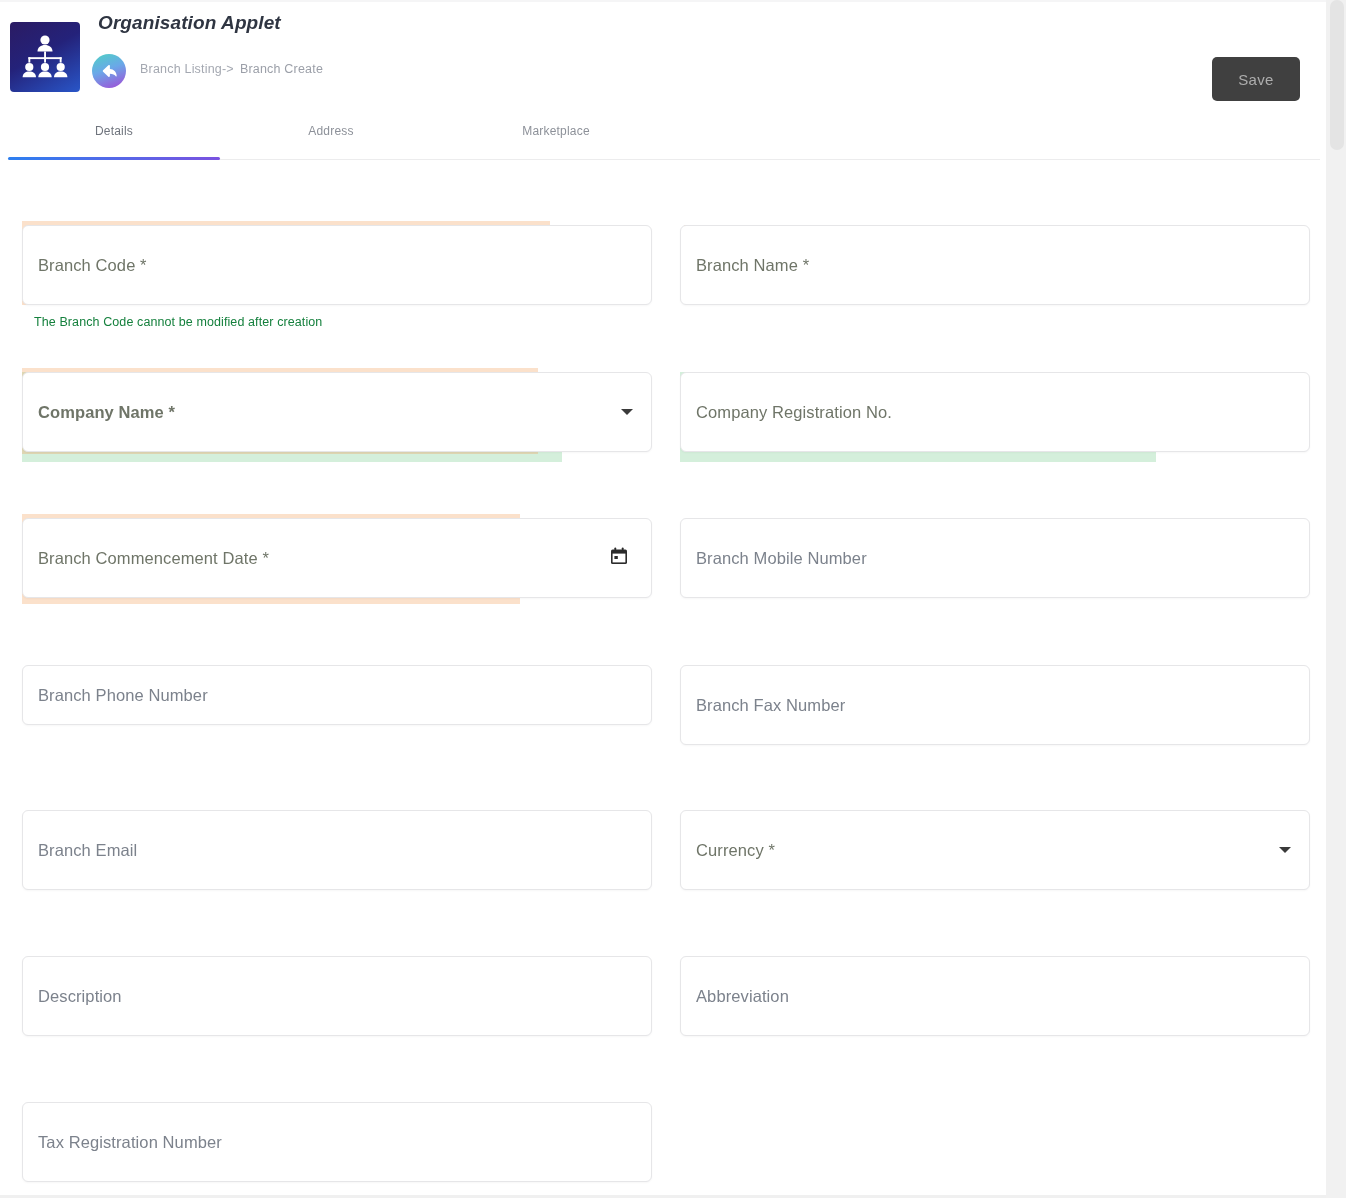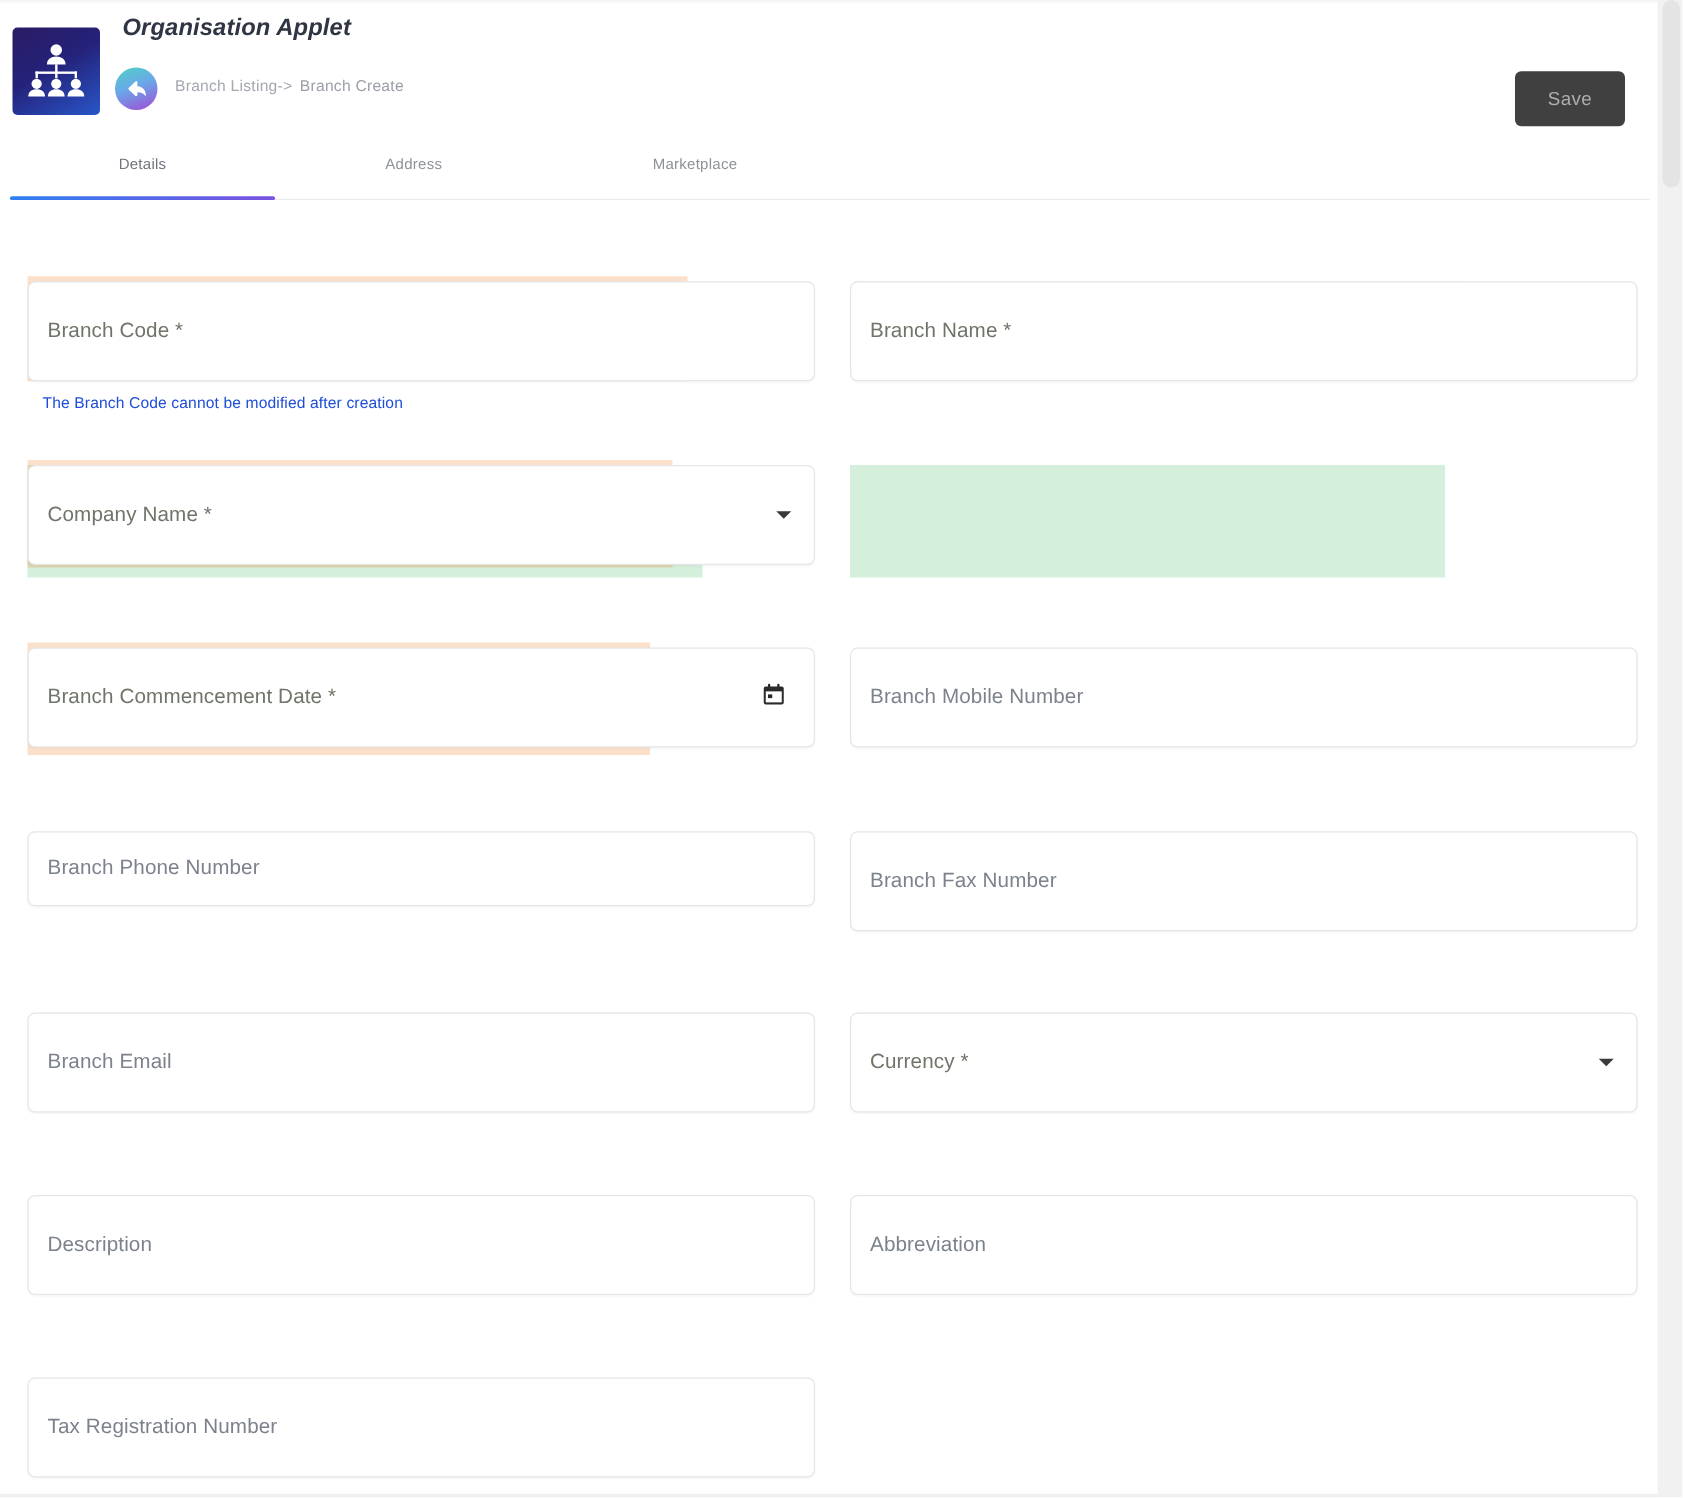--- a/index.html
+++ b/index.html
@@ -188,21 +188,21 @@
   .cal-icon {
     position: absolute;
     right: 22px;
     top: 50%;
     transform: translateY(-50%);
   }
 
   .helper {
     position: absolute;
     font-size: 12.5px;
-    color: #1d4ed8;
+    color: #15803d;
     letter-spacing: 0.1px;
     white-space: nowrap;
   }
 
   
   .hl {
     position: absolute;
     pointer-events: none;
   }
   .hl-orange { background: rgba(244, 164, 96, 0.33); }
@@ -277,26 +277,29 @@
     </div>
     <div class="helper" style="left:34px;top:155px;">The Branch Code cannot be modified after creation</div>
 
     <div class="hl hl-orange" style="left:684px;top:65px;width:488px;height:76px;"></div>
     <div class="field" style="left:680px;top:65px;width:630px;height:80px;">
       <span class="field-label on-tint">Branch Name *</span>
     </div>
 
     <div class="hl hl-green" style="left:22px;top:212px;width:540px;height:90px;"></div>
     <div class="hl hl-orange" style="left:22px;top:208px;width:516px;height:86px;"></div>
-    <div class="field" style="left:22px;top:212px;width:630px;height:80px;">
+    <div class="field" style="left:22px;top:212px;width:630px;height:80px;font-weight:bold;">
       <span class="field-label on-tint">Company Name *</span>
       <span class="caret"></span>
     </div>
 
     <div class="hl hl-green" style="left:680px;top:212px;width:476px;height:90px;"></div>
+    <div class="field" style="left:680px;top:212px;width:630px;height:80px;">
+      <span class="field-label on-tint">Company Registration No.</span>
+    </div>
 
     <div class="hl hl-orange" style="left:22px;top:354px;width:498px;height:90px;"></div>
     <div class="field" style="left:22px;top:358px;width:630px;height:80px;">
       <span class="field-label on-tint">Branch Commencement Date *</span>
       <span class="cal-icon">
         <svg width="20" height="20" viewBox="0 0 20 20" aria-hidden="true">
           <rect x="2" y="3.6" width="16" height="14.4" rx="1.6" fill="#2b2b2b"></rect>
           <rect x="3.6" y="7.6" width="12.8" height="8.8" fill="#ffffff"></rect>
           <rect x="5.4" y="1.4" width="1.8" height="3.6" rx="0.8" fill="#2b2b2b"></rect>
           <rect x="12.8" y="1.4" width="1.8" height="3.6" rx="0.8" fill="#2b2b2b"></rect>

